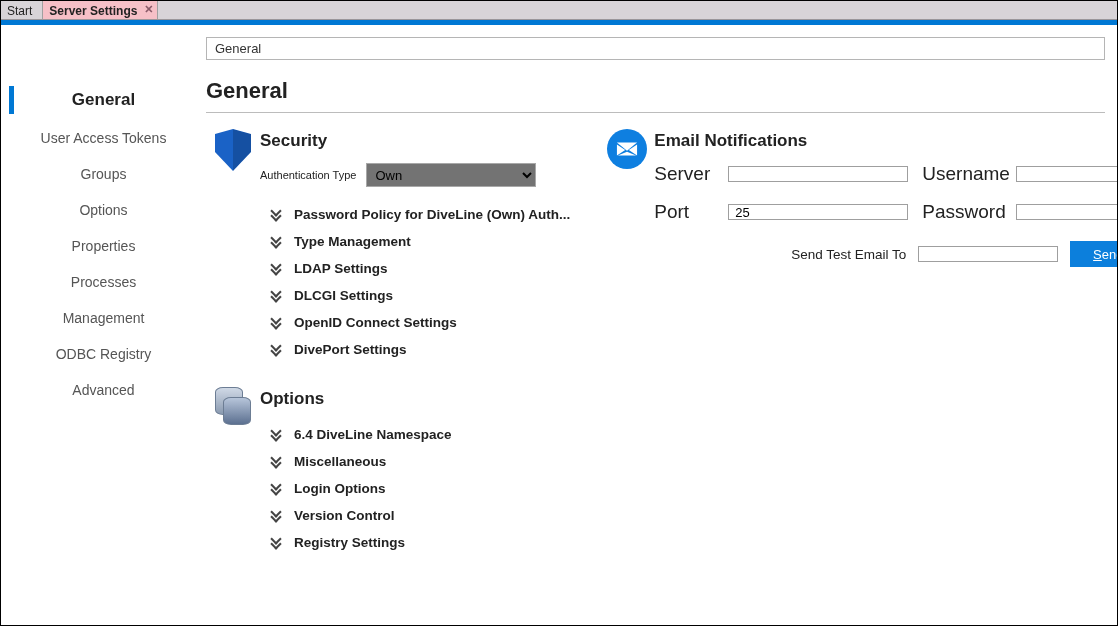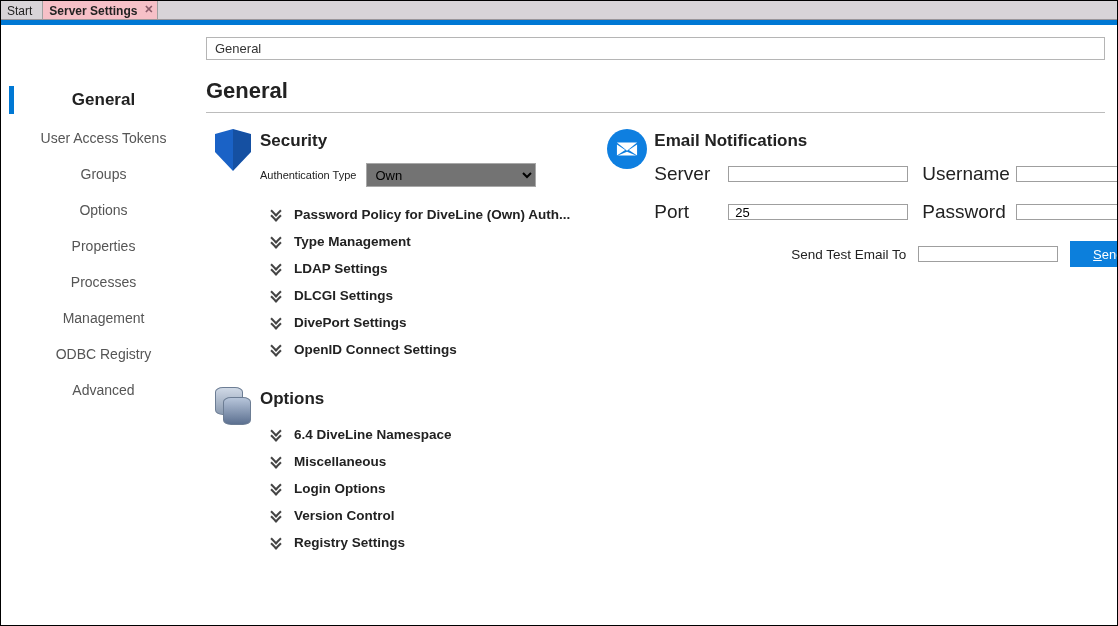--- a/index.html
+++ b/index.html
@@ -296,25 +296,25 @@
                 <div class="expander">
                   <span class="chevrons"></span>
                   <span>LDAP Settings</span>
                 </div>
                 <div class="expander">
                   <span class="chevrons"></span>
                   <span>DLCGI Settings</span>
                 </div>
                 <div class="expander">
                   <span class="chevrons"></span>
+                  <span>OpenID Connect Settings</span>
+                </div>
+                <div class="expander">
+                  <span class="chevrons"></span>
                   <span>DivePort Settings</span>
-                </div>
-                <div class="expander">
-                  <span class="chevrons"></span>
-                  <span>OpenID Connect Settings</span>
                 </div>
               </div>
             </div>
 
             <div class="section">
               <div class="icon-holder">
                 <div class="db-stack">
                   <div class="cyl c1"></div>
                   <div class="cyl c2"></div>
                 </div>

